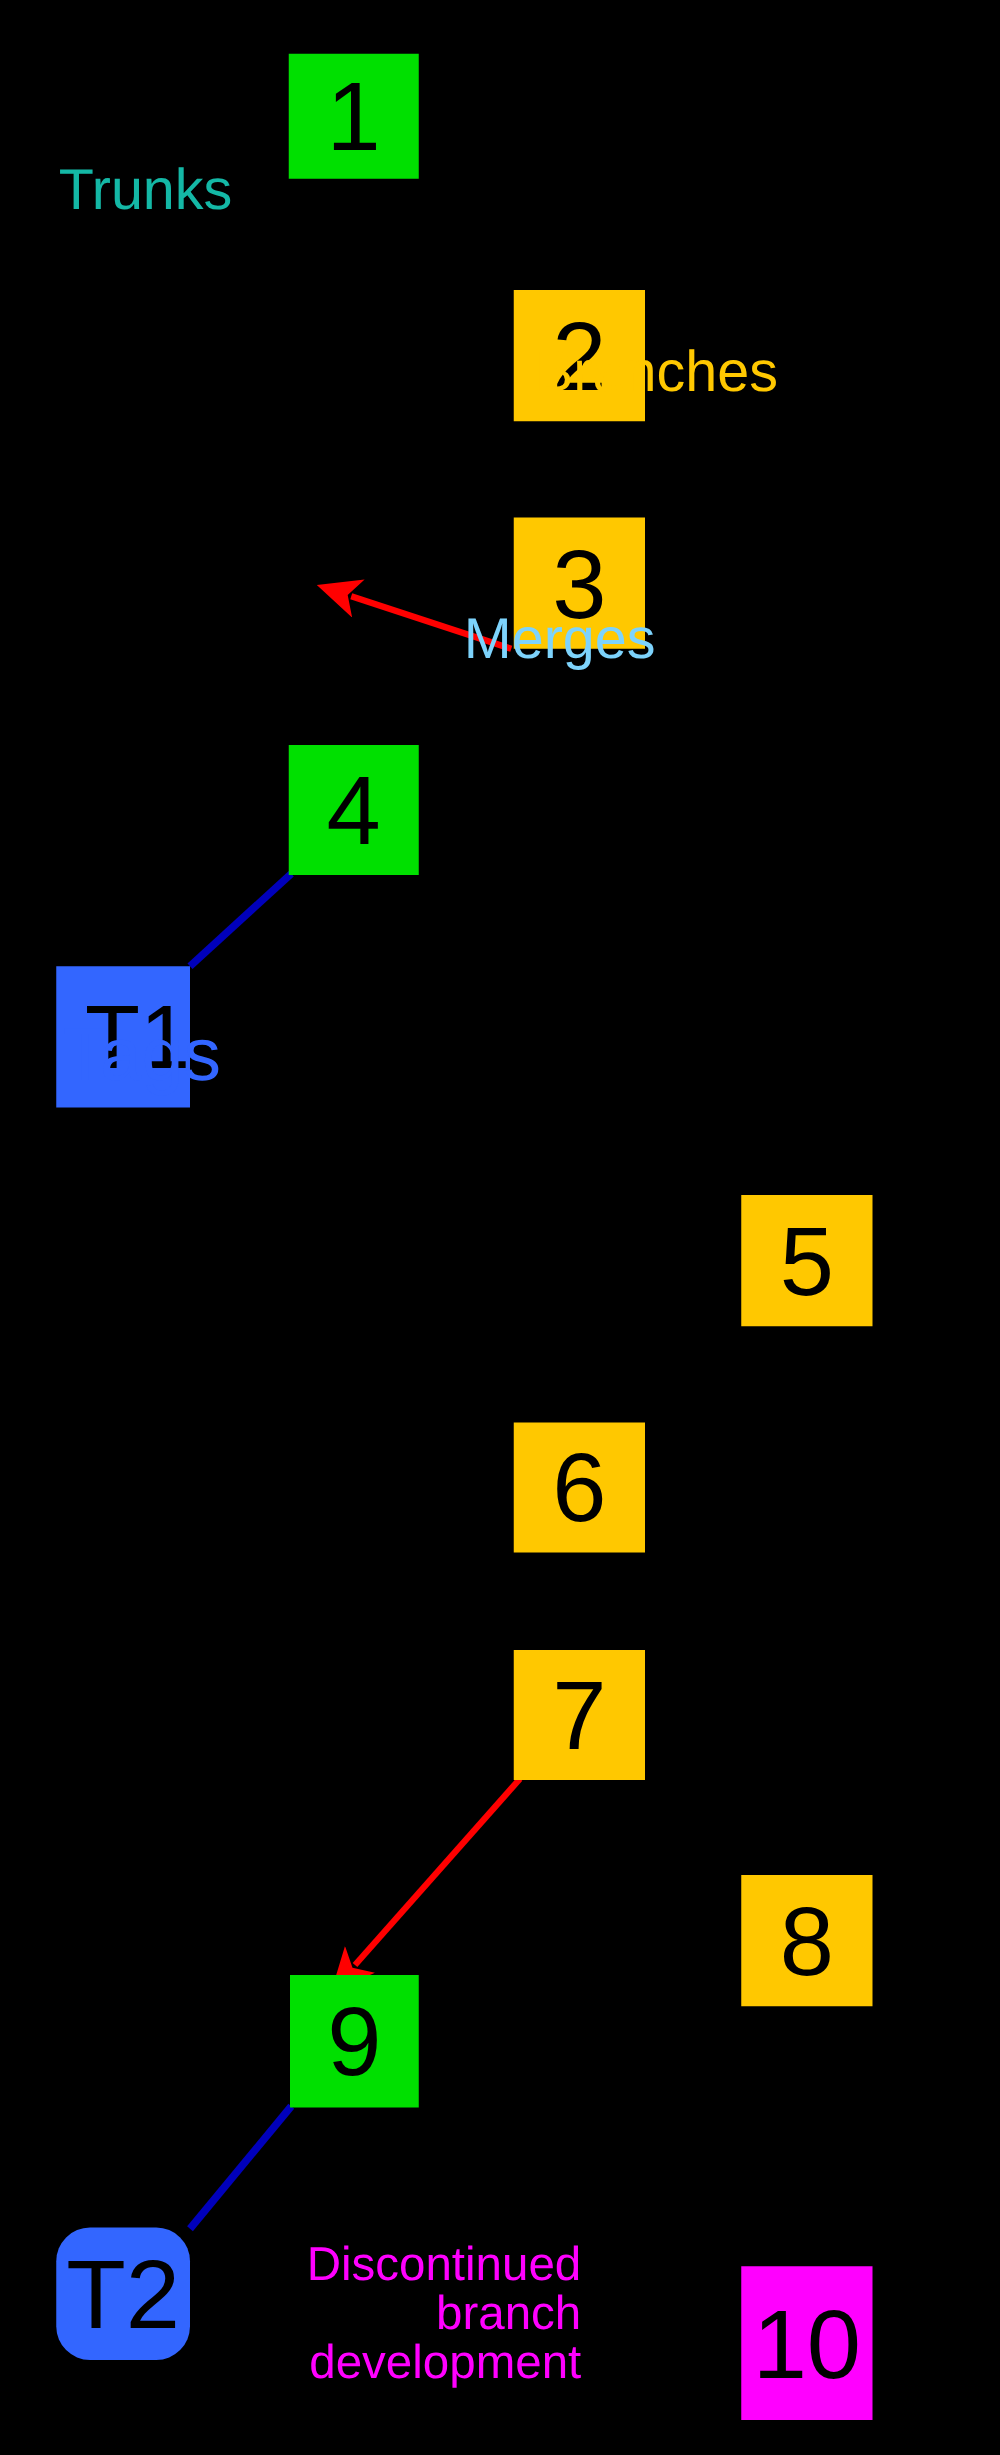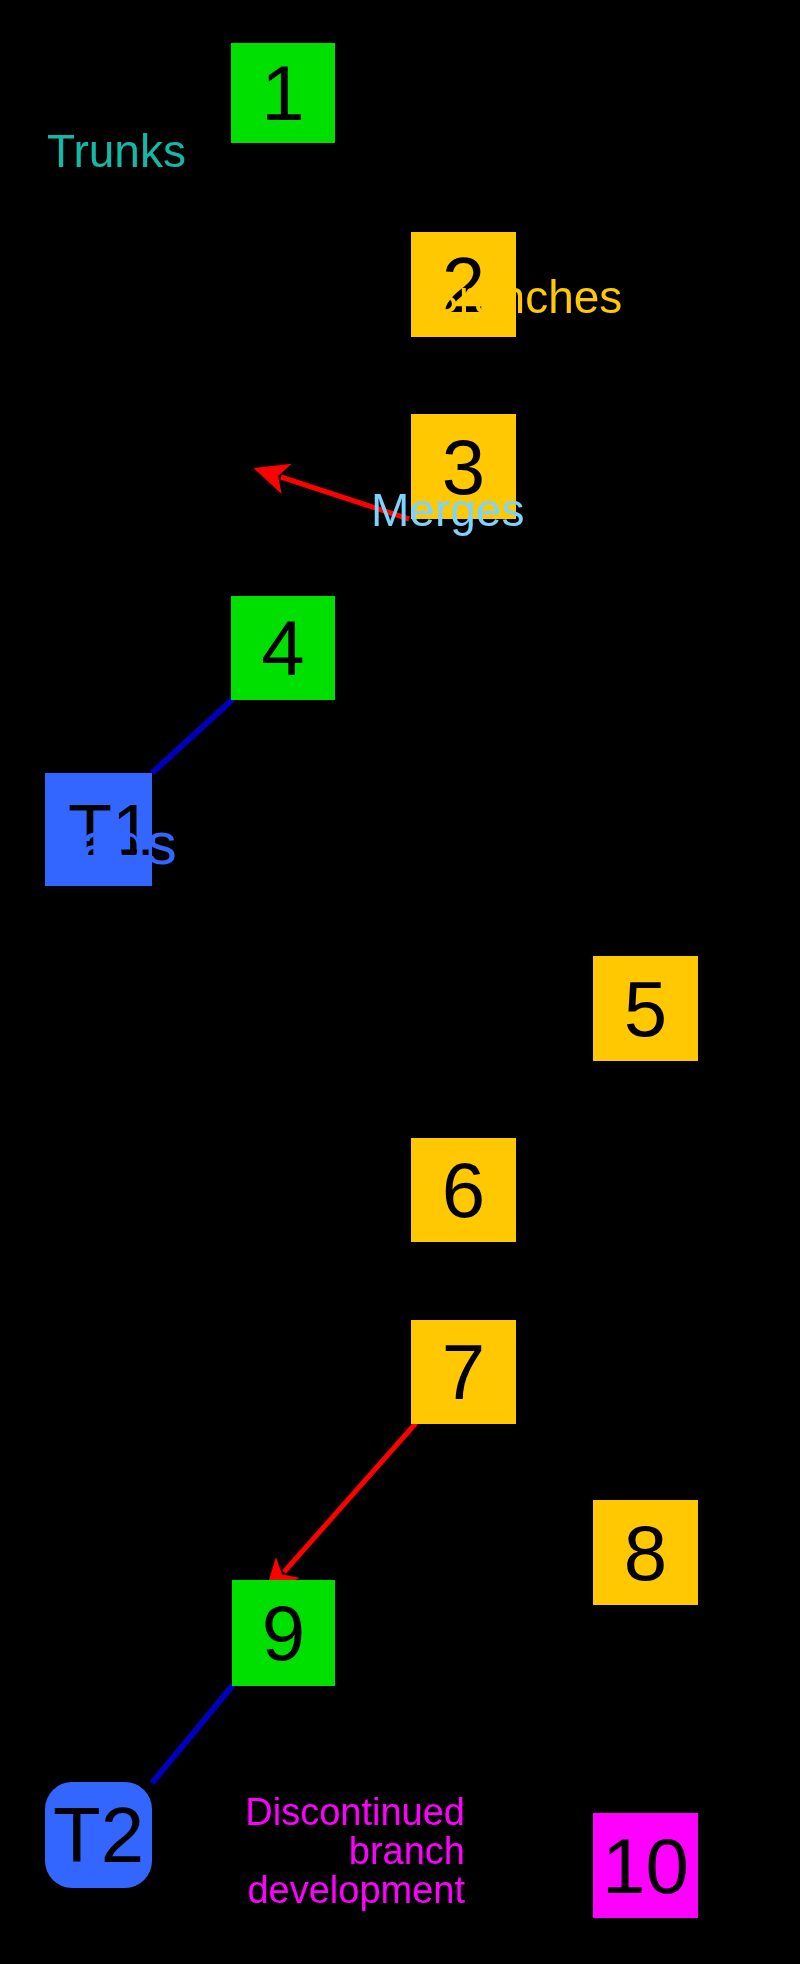--- a/index.html
+++ b/index.html
@@ -123,21 +123,21 @@
   </div>
 
   <div class="node node-green" style="left:232px; top:1580px; width:103px; height:106px; font-size:78px;">
     <span class="node-label">9</span>
   </div>
 
   <div class="node node-blue" style="left:45px; top:1782px; width:107px; height:106px; font-size:78px;border-radius:27px;">
     <span class="node-label">T2</span>
   </div>
 
-  <div class="node node-magenta" style="left:593px; top:1813px; width:105px; height:105px; font-size:78px;">
+  <div class="node node-magenta" style="left:593px; top:1813px; width:105px; height:123px; font-size:78px;">
     <span class="node-label">10</span>
   </div>
 
   <div class="legend legend-trunks" style="left:47px; top:128px; font-size:46px;">Trunks</div>
 
   <div class="legend legend-branches" style="left:428px; top:274px; font-size:46px;">Branches</div>
 
   <div class="legend legend-merges" style="left:371px; top:487px; font-size:46px;">Merges</div>
 
   <div class="legend legend-tags" style="left:34px; top:814px; font-size:60px;margin-left:16px;">Tags</div>

